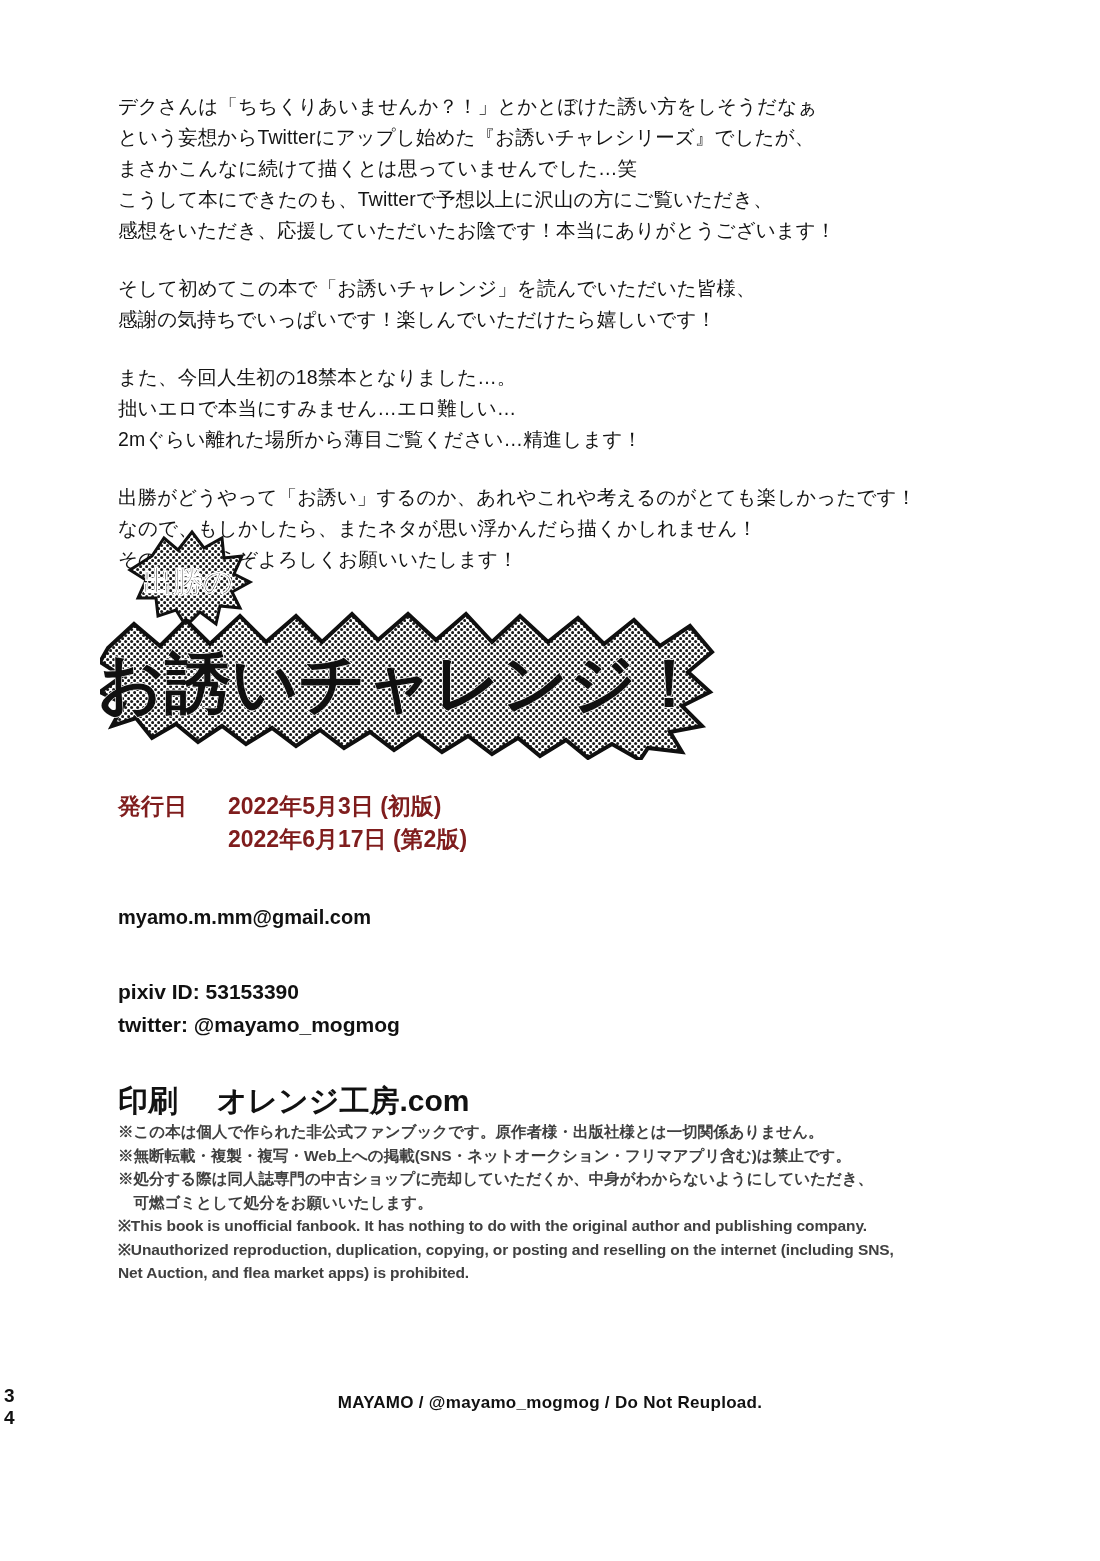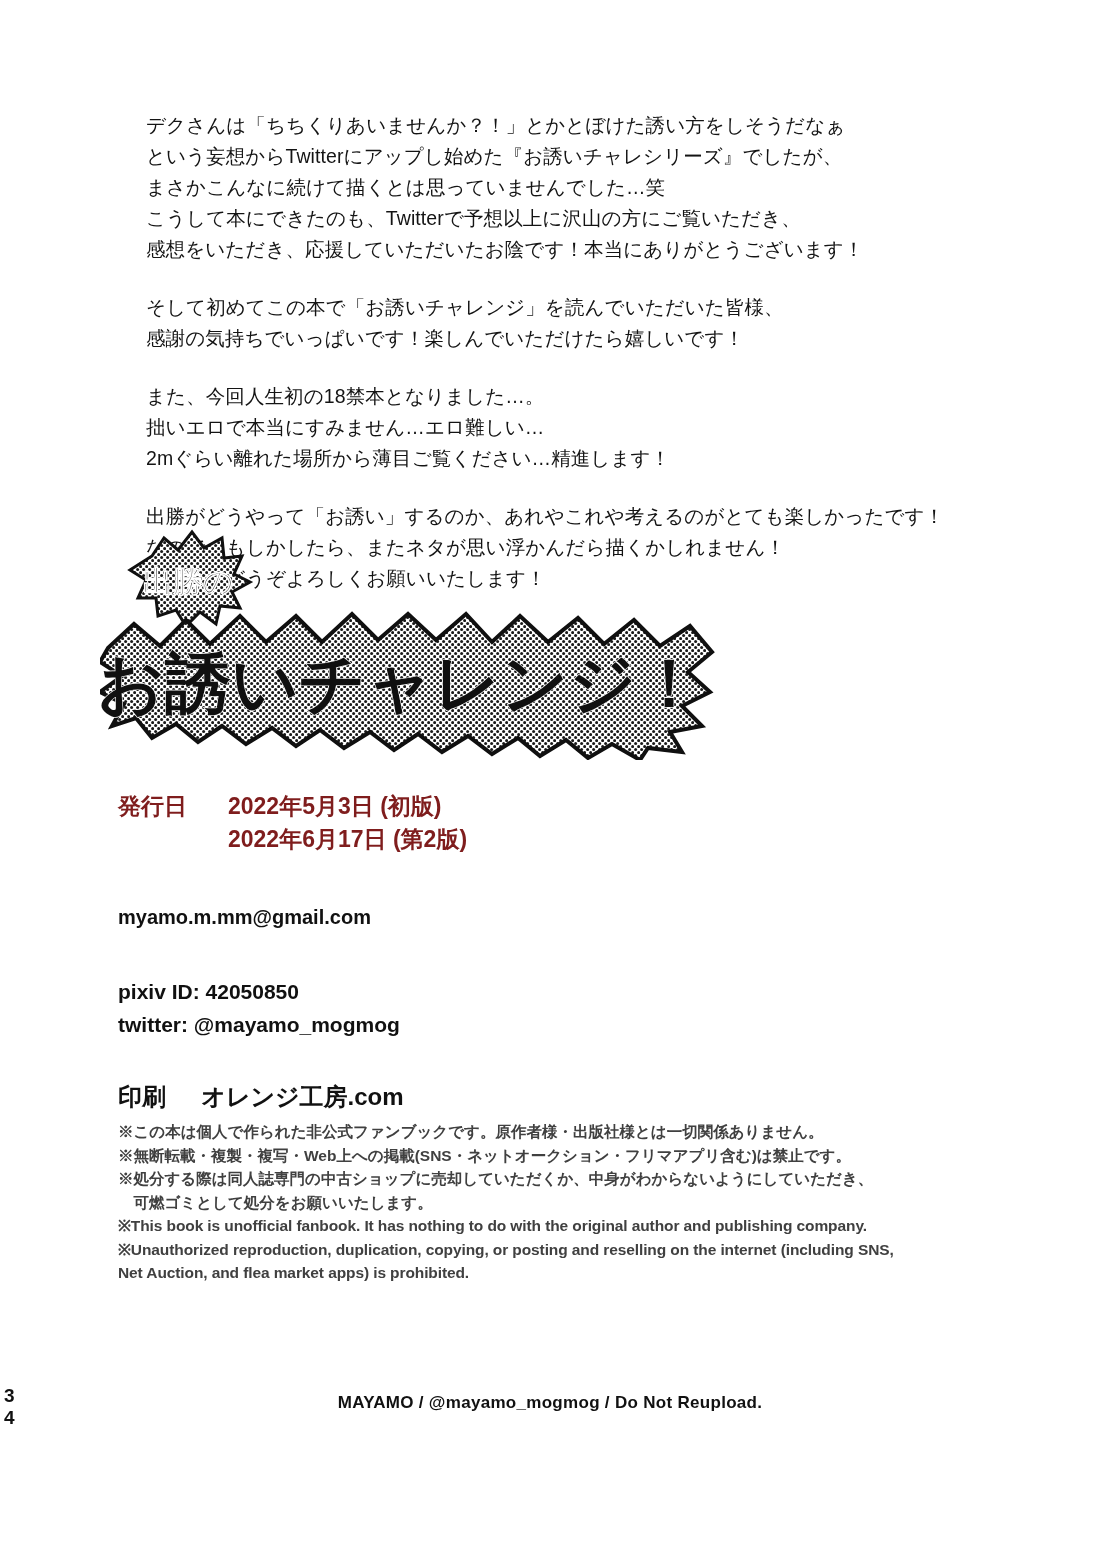--- a/index.html
+++ b/index.html
@@ -18,27 +18,26 @@
 
   .page {
     position: absolute;
     inset: 0;
   }
 
   
   .afterword {
     position: absolute;
     left: 118px;
-    top: 110px;
+    top: 91px;
     width: 840px;
     font-size: 19.5px;
     line-height: 31px;
     letter-spacing: 0.1px;
     color: #141414;
-    margin-left: 28px;
   }
   .afterword p {
     margin: 0 0 27px 0;
     white-space: pre-line;
   }
   .afterword p:last-child { margin-bottom: 0; }
 
   
   .logo-wrap {
     position: absolute;
@@ -84,21 +83,21 @@
     font-size: 20px;
   }
   .credit-block2 {
     margin-top: 42px;
     font-size: 21px;
     font-weight: bold;
     line-height: 33px;
   }
   .print-row {
     margin-top: 40px;
-    font-size: 24px;
+    font-size: 30px;
     font-weight: bold;
   }
 
   
   .notices {
     position: absolute;
     left: 118px;
     top: 1120px;
     width: 900px;
     font-size: 15.5px;
@@ -188,21 +187,21 @@
         <div>2022年5月3日 (初版)</div>
         <div>2022年6月17日 (第2版)</div>
       </div>
     </div>
 
     <div class="credit-block">
       <div class="sub">myamo.m.mm@gmail.com</div>
     </div>
 
     <div class="credit-block2">
-      <div>pixiv ID: 42050850</div>
+      <div>pixiv ID: 53153390</div>
       <div>twitter: @mayamo_mogmog</div>
     </div>
 
     <div class="print-row">
       <span>印刷</span>
       <span style="display:inline-block;width:22px"></span>
       <span>オレンジ工房.com</span>
     </div>
   </div>
 

